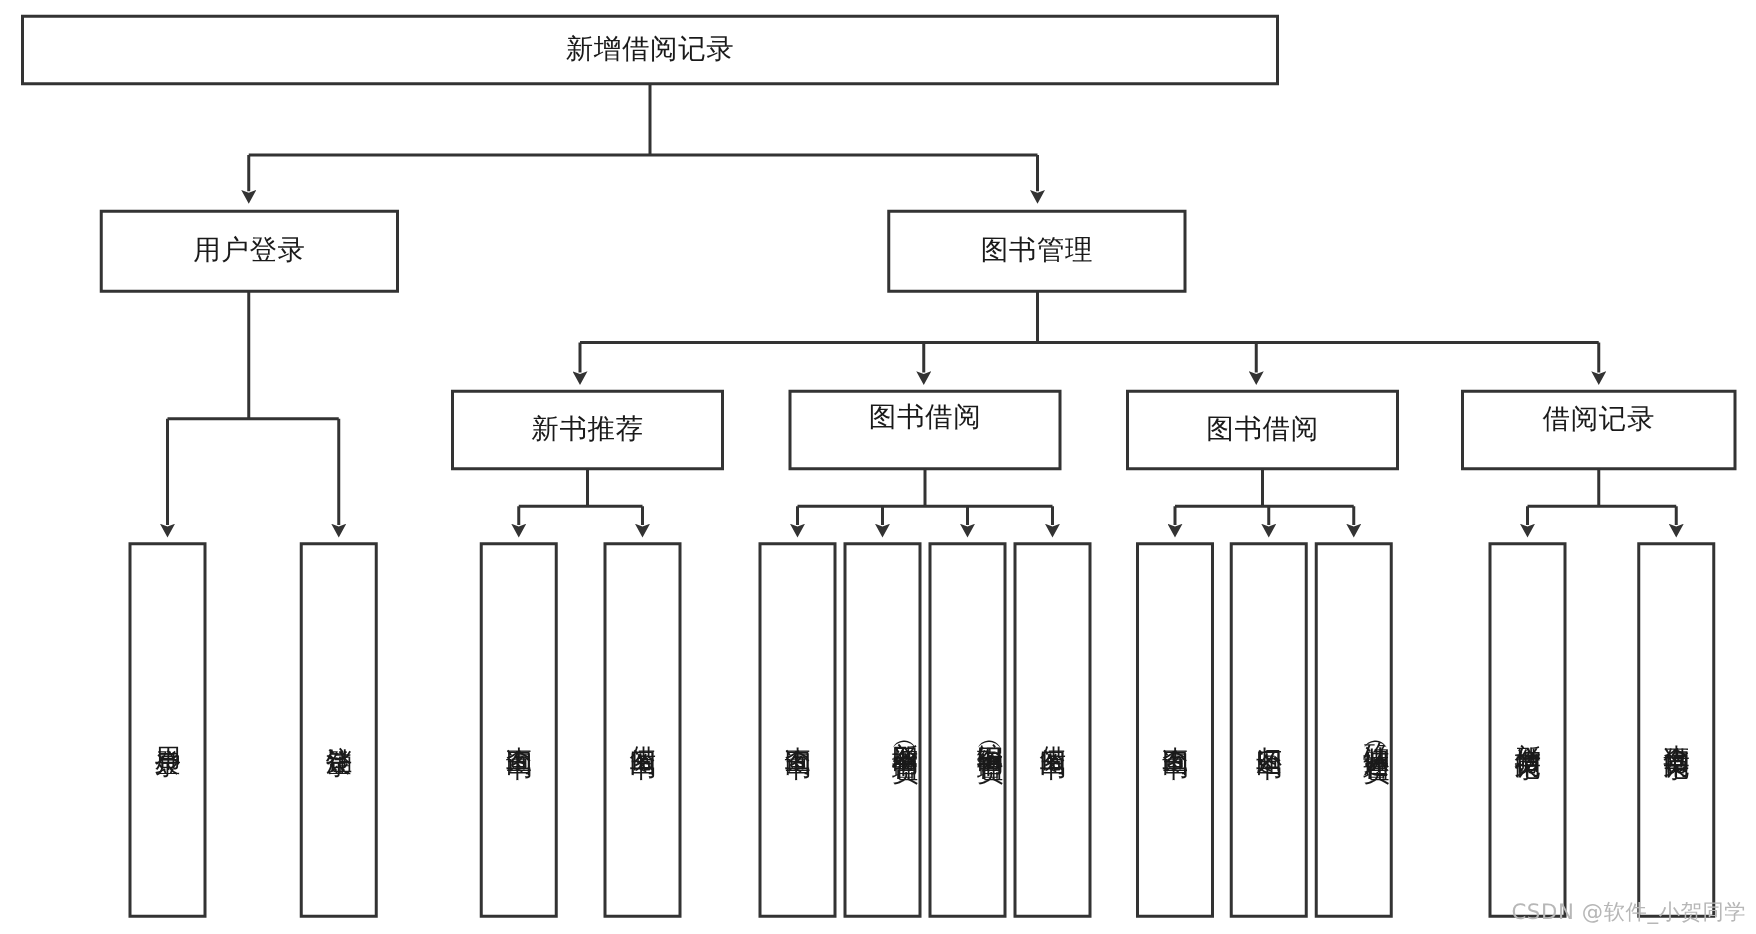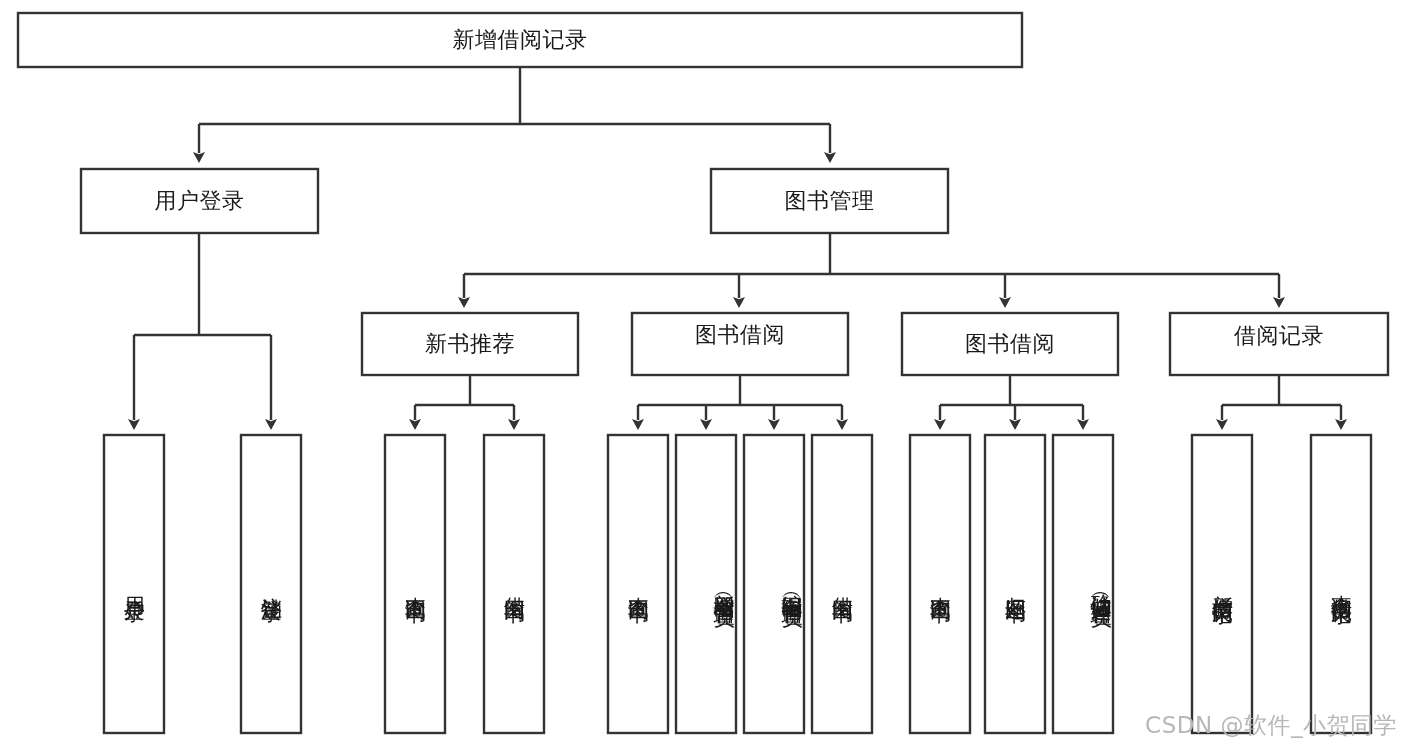--- a/index.html
+++ b/index.html
@@ -61,21 +61,21 @@
     white-space: normal;
   }
   .node-label.vertical.center {
     align-items: center;
     padding-top: 0;
   }
   #watermark {
     position: absolute;
     right: 8px;
     bottom: 6px;
-    font-size: 23px;
+    font-size: 17px;
     color: #b7b7b7;
     letter-spacing: 0.5px;
     user-select: none;
     white-space: nowrap;
     text-align: center;
   }
 </style>
 </head>
 <body>
 

